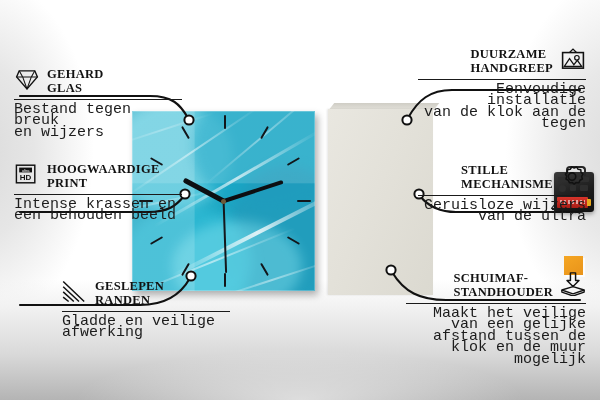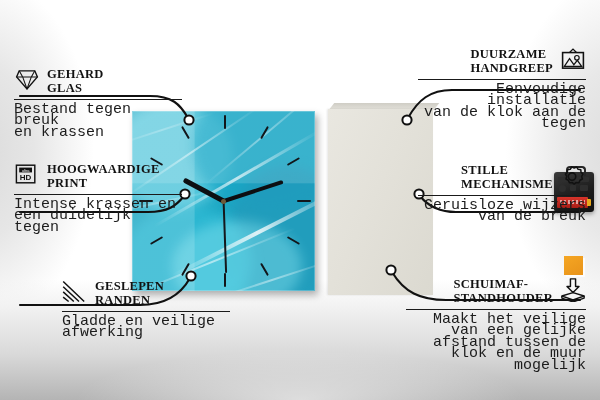--- a/index.html
+++ b/index.html
@@ -266,21 +266,21 @@
         </svg>
       </span>
       <span class="title">
         <span>GEHARD</span><br>
         <span>GLAS</span>
       </span>
     </div>
     <div class="rule"></div>
     <div class="sub">
       <span>Bestand tegen breuk</span><br>
-      <span>en krassen</span>
+      <span>en wijzers</span>
     </div>
   </div>
 
   <div class="feat left" style="left:14px; top:163px; width:168px;">
     <div class="head">
       <span class="ico">
         <svg viewBox="0 0 30 26" width="24" height="22">
           <rect x="3" y="2" width="23" height="22" fill="none" stroke="#111" stroke-width="1.8"></rect>
           <rect x="6.5" y="5" width="16" height="6" fill="#111"></rect>
           <text x="14.5" y="10" font-family="Liberation Sans, sans-serif" font-size="5" fill="#fff" text-anchor="middle">ultra</text>
@@ -288,21 +288,21 @@
         </svg>
       </span>
       <span class="title">
         <span>HOOGWAARDIGE</span><br>
         <span>PRINT</span>
       </span>
     </div>
     <div class="rule"></div>
     <div class="sub">
       <span>Intense krassen en</span><br>
-      <span>een duidelijk tegen</span>
+      <span>een behouden beeld</span>
     </div>
   </div>
 
   <div class="feat left" style="left:14px; top:280px; width:168px;margin-left:48px;">
     <div class="head">
       <span class="ico">
         <svg viewBox="0 0 30 26" width="26" height="23">
           <g stroke="#111" stroke-width="1.7" stroke-linecap="square">
             <line x1="2" y1="2" x2="25" y2="24"></line>
             <line x1="2" y1="8" x2="19" y2="24"></line>
@@ -355,25 +355,25 @@
         </svg>
       </span>
       <span class="title">
         <span>STILLE</span><br>
         <span>MECHANISME</span>
       </span>
     </div>
     <div class="rule"></div>
     <div class="sub">
       <span>Geruisloze wijzers</span><br>
-      <span>van de breuk</span>
-    </div>
-  </div>
-
-  <div class="feat right" style="left:406px; top:278px; width:180px;">
+      <span>van de ultra</span>
+    </div>
+  </div>
+
+  <div class="feat right" style="left:406px; top:272px; width:180px;">
     <div class="head">
       <span class="ico">
         <svg viewBox="0 0 30 28" width="26" height="24">
           <path d="M12,1 h6 v9 h4 l-7,7 -7,-7 h4 Z" fill="none" stroke="#111" stroke-width="1.7" stroke-linejoin="round"></path>
           <path d="M15,17 L28,21 L15,25.5 L2,21 Z" fill="none" stroke="#111" stroke-width="1.6" stroke-linejoin="round"></path>
           <path d="M2,21 v2.4 L15,28 L28,23.4 V21" fill="none" stroke="#111" stroke-width="1.6" stroke-linejoin="round"></path>
         </svg>
       </span>
       <span class="title">
         <span>SCHUIMAF-</span><br>

